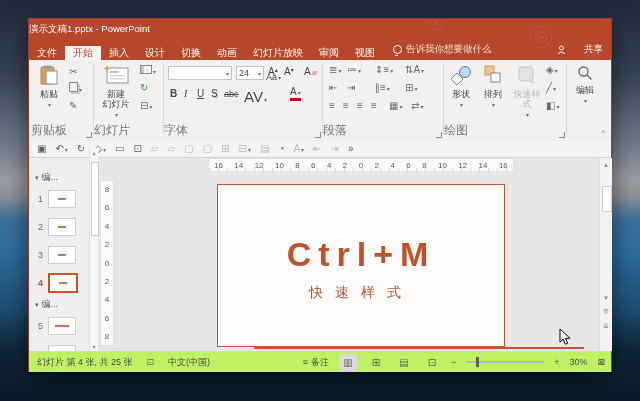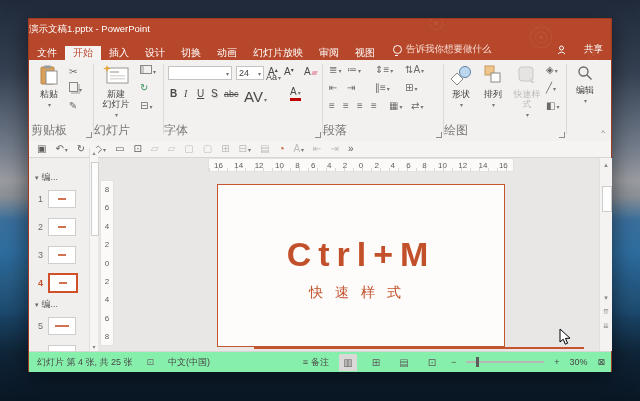--- a/index.html
+++ b/index.html
@@ -76,21 +76,21 @@
   .vruler{position:absolute;left:71px;top:22px;width:14px;height:166px;background:#FBFAF9;border:1px solid #E4E2E0;box-sizing:border-box;display:flex;flex-direction:column;justify-content:space-between;align-items:center;padding:4px 0;}
   .vruler span{font-size:8px;color:#5f5d5b;}
   .slide{position:absolute;left:188px;top:26px;width:288px;height:163px;background:#FDFCFB;border:1px solid #C4552E;box-sizing:border-box;text-align:center;}
   .slide-title{margin-top:50px;font-size:34px;font-weight:bold;letter-spacing:7px;color:#C2512B;}
   .slide-sub{margin-top:10px;font-size:14px;letter-spacing:12px;color:#C2512B;}
   .redline{position:absolute;left:225px;top:189px;width:330px;height:2px;background:#C4552E;}
   .rscroll{position:absolute;left:570px;top:0;width:13px;height:193px;background:#F4F3F2;border-left:1px solid #E2E0DE;box-sizing:border-box;}
   .rscroll .arr{position:absolute;left:0;width:100%;text-align:center;font-size:7px;color:#8a8886;}
   .rscroll .rthumb{position:absolute;left:2px;width:8px;top:28px;height:24px;background:#FDFDFD;border:1px solid #CFCDCB;}
   
-  .status{position:absolute;left:0;top:332px;width:100%;height:21px;background:#86efac;border-top:1px solid #D8D5D3;font-size:9px;color:#4a4846;display:flex;align-items:center;box-sizing:border-box;}
+  .status{position:absolute;left:0;top:332px;width:100%;height:21px;background:#bef264;border-top:1px solid #D8D5D3;font-size:9px;color:#4a4846;display:flex;align-items:center;box-sizing:border-box;}
   .st-left{display:flex;align-items:center;gap:14px;padding-left:8px;}
   .st-right{position:absolute;right:6px;display:flex;align-items:center;gap:10px;}
   .viewbtn{width:18px;height:17px;display:flex;align-items:center;justify-content:center;font-size:10px;color:#5f5d5b;}
   .viewbtn.sel{background:#DBD9D7;}
   .zoomtrack{position:relative;width:78px;height:2px;background:#B9B7B5;}
   .zoomthumb{position:absolute;left:10px;top:-4px;width:3px;height:10px;background:#5f5d5b;}
   .cursor{position:absolute;left:530px;top:170px;}
   .glyph-sm{font-size:9px;}
 </style>
 </head>

